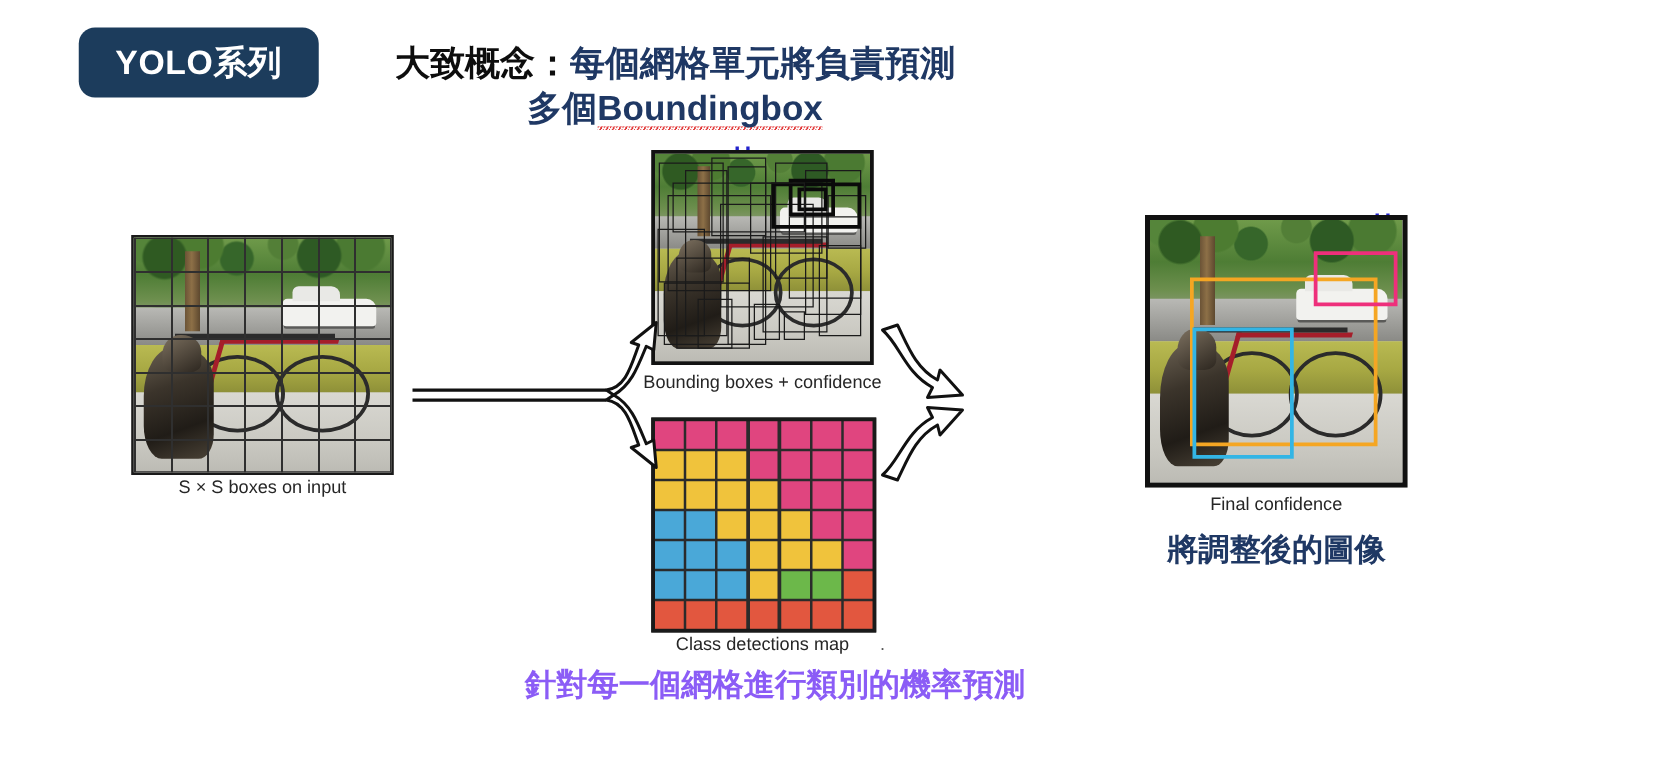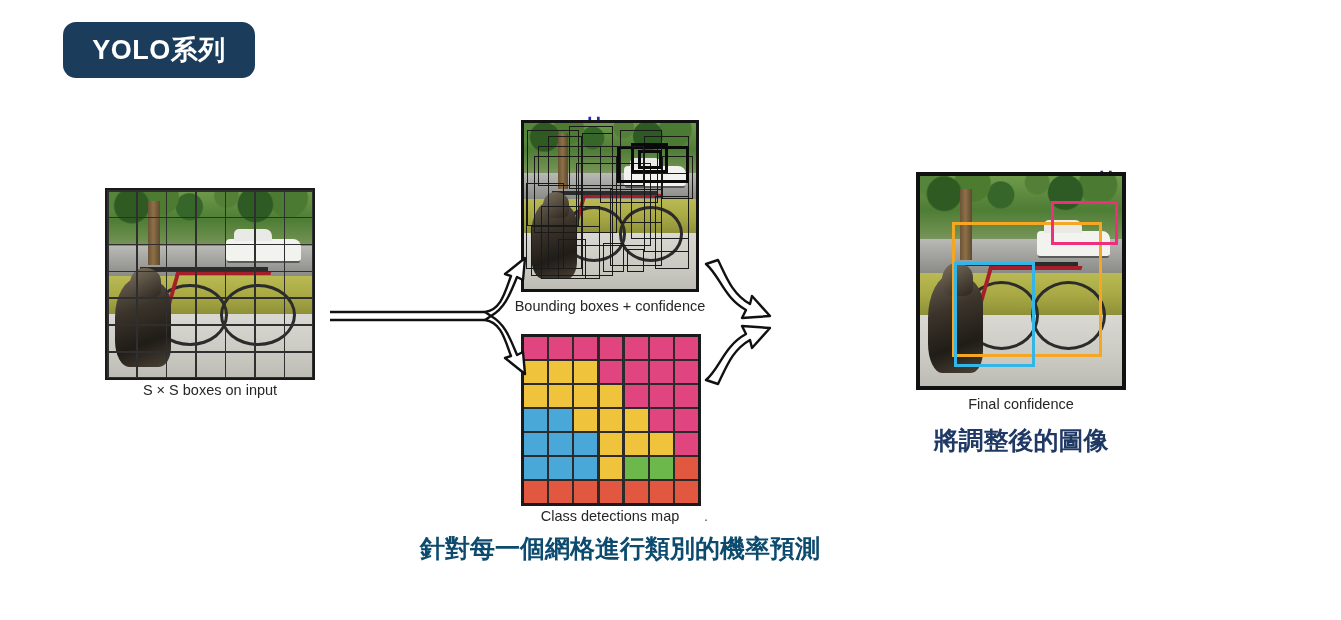--- a/index.html
+++ b/index.html
@@ -120,20 +120,28 @@
 </style>
 </head>
 <body>
 
 <div class="slide">
 
   <div class="badge" style="background: rgb(28, 60, 92);">
     <span class="badge-label">YOLO系列</span>
   </div>
 
+  <div class="heading">
+    <span class="ln">
+      <span class="h-black" style="color: rgb(13, 13, 13);">大致概念：</span><span class="h-blue" style="color: rgb(31, 56, 100);">每個網格單元將負責預測</span>
+    </span>
+    <span class="ln">
+      <span class="h-blue" style="color: rgb(31, 56, 100);">多個</span><span class="h-blue sp-err" style="color: rgb(31, 56, 100);">Boundingbox</span>
+    </span>
+  </div>
 
   <div id="left-panel">
     <div class="photo" id="left-photo">
       <div class="sky"></div>
       <div class="foliage"></div>
       <div class="road"></div>
       <div class="wall"></div>
       <div class="ground"></div>
       <div class="trunk"></div>
       <div class="car"></div>
@@ -268,21 +276,21 @@
           <div class="det" style="left: 17%; top: 41%; width: 40%; height: 50%; border: 3.5px solid rgb(51, 181, 229);"></div>
           <div class="det" style="left: 65%; top: 12%; width: 33%; height: 21%; border: 3.5px solid rgb(238, 47, 123);"></div>
         </div>
     </div>
   </div>
   <div class="cap-en" style="left: 916px; top: 396px; width: 210px; color: rgb(38, 38, 38);">Final confidence</div>
   <div class="cap-cn" style="left: 856px; top: 424px; width: 330px; color: rgb(31, 56, 100);">
     <span class="ln">將調整後的圖像</span>
   </div>
 
-  <div class="cap-cn" style="left: 370px; top: 532px; width: 500px; color: #0c4a6e;">
+  <div class="cap-cn" style="left: 370px; top: 532px; width: 500px; color: #8b5cf6;">
     <span class="ln">針對每一個網格進行類別的機率預測</span>
   </div>
 
   <svg class="conn" style="left:325px;top:250px;" width="220" height="140" viewBox="0 0 220 140">
     <g fill="none" stroke="#111" stroke-width="2.6">
       <line x1="5" y1="62" x2="160" y2="62"></line>
       <line x1="5" y1="70" x2="160" y2="70"></line>
     </g>
     <path d="M160 62 C176 60 180 42 186 26 L180 24 L200 8 L198 30 L192 27
              C185 44 180 58 166 66 Z" fill="#fff" stroke="#111" stroke-width="2.4" stroke-linejoin="round"></path>

